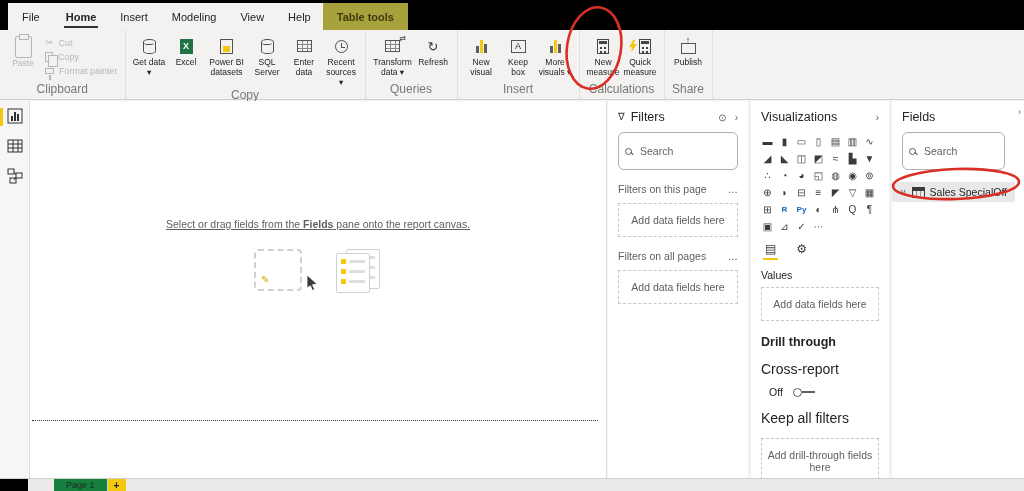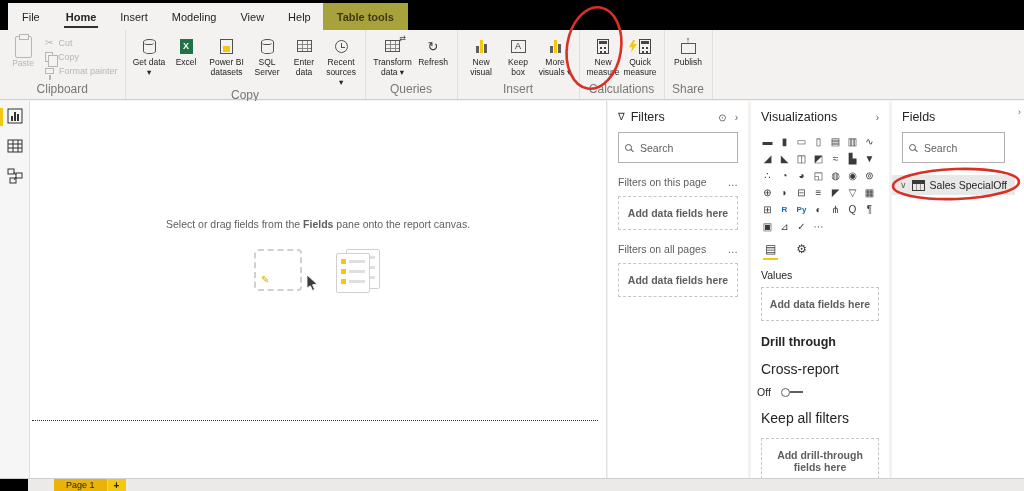--- a/index.html
+++ b/index.html
@@ -71,87 +71,87 @@
 
   
   .viewbar{position:absolute;left:0;top:101px;width:30px;bottom:13px;background:#f6f6f6;border-right:1px solid #e1dfdd;}
   .view-ind{position:absolute;left:0;top:7px;width:3px;height:18px;background:#f2c811;}
   .vicon{display:flex;justify-content:center;padding:7px 0;cursor:default;}
 
   
   .canvas{position:absolute;left:30px;top:101px;width:577px;bottom:13px;background:#fff;border-right:1px solid #e1dfdd;}
   .canvas-msg{position:absolute;left:0;right:0;top:110px;text-align:center;}
   .canvas-title{font-size:13.5px;font-weight:bold;color:#252423;}
-  .canvas-sub{font-size:10.5px;color:#605e5c;margin-top:7px;}
+  .canvas-sub{font-size:10.5px;color:#605e5c;margin-top:7px;text-decoration:underline;}
   .illus{position:absolute;left:0;right:0;top:148px;height:52px;display:flex;justify-content:center;gap:10px;}
   .dash-box{width:48px;height:42px;border:2px dashed #d2d0ce;border-radius:4px;position:relative;}
   .pencil{position:absolute;left:5px;bottom:4px;font-size:10px;color:#d8a800;line-height:1;}
   .cursor-svg{position:relative;top:26px;left:-6px;}
   .cards{position:relative;width:46px;height:46px;}
   .fcard{position:absolute;width:34px;height:40px;background:#fff;border:1px solid #d2d0ce;border-radius:2px;padding:5px 4px;display:flex;flex-direction:column;gap:5px;}
   .fcard.back{left:10px;top:0;}
   .fcard.front{left:0;top:4px;}
   .frow{display:flex;align-items:center;gap:3px;}
   .chk{width:5px;height:5px;background:#f2c811;flex:none;}
   .ln{height:3px;background:#e1dfdd;flex:1;}
   .page-edge{position:absolute;left:2px;right:8px;top:319px;border-top:1px dotted #323130;}
 
   
   .pane{position:absolute;top:101px;bottom:13px;background:#fff;}
   .pane-header{display:flex;align-items:center;padding:9px 10px 6px;font-size:12.5px;color:#252423;}
   .pane-header .sp{flex:1;}
   .hdr-ic{font-size:10px;color:#605e5c;margin-left:8px;cursor:default;}
-  .searchbox{margin:2px 10px 0;border:1px solid #b3b0ad;border-radius:0;height:31px;display:flex;align-items:center;padding:0 6px;background:#fff;}
+  .searchbox{margin:2px 10px 0;border:1px solid #b3b0ad;border-radius:6px;height:38px;display:flex;align-items:center;padding:0 6px;background:#fff;}
   .searchbox input{border:none;outline:none;font-size:10.5px;color:#252423;width:100%;background:transparent;}
   .searchbox input::placeholder{color:#605e5c;}
   .mag{width:7px;height:7px;border:1.2px solid #605e5c;border-radius:50%;position:relative;flex:none;margin-right:6px;}
   .mag::after{content:"";position:absolute;width:4px;height:1.2px;background:#605e5c;transform:rotate(45deg);right:-3px;bottom:-1px;}
   .section-row{display:flex;align-items:center;padding:13px 10px 6px;font-size:10.5px;color:#605e5c;}
   .section-row .sp{flex:1;}
   .more-dots{color:#605e5c;cursor:default;}
   .addbox{margin:2px 10px 0;border:1px dashed #c8c6c4;background:#fff;text-align:center;
-    font-size:10.5px;color:#605e5c;padding:10px 4px;cursor:default;font-weight:bold;}
+    font-size:10.5px;color:#605e5c;padding:10px 4px;cursor:default;}
 
   .filters-pane{left:608px;width:140px;}
   .viz-pane{left:751px;width:138px;}
   .fields-pane{left:892px;width:123px;}
   .collapse-strip{position:absolute;right:0;top:101px;width:9px;bottom:13px;background:#fff;text-align:center;}
   .collapse-strip span{font-size:9px;color:#605e5c;}
 
   
   .viz-grid{display:flex;flex-wrap:wrap;gap:2px;padding:4px 9px 2px;}
   .vizic{width:15px;height:15px;font-size:10px;line-height:15px;text-align:center;color:#3b3a39;overflow:hidden;cursor:default;}
   .vizic[data-name="r-script-icon"],.vizic[data-name="python-script-icon"]{color:#0f6cbd;font-size:8px;font-weight:bold;}
   .vizic[data-name="more-options-icon"]{color:#605e5c;}
   .subtabs{display:flex;gap:20px;padding:6px 14px 2px;}
   .subtab{font-size:12px;color:#3b3a39;position:relative;padding-bottom:4px;cursor:default;}
   .subtab.active::after{content:"";position:absolute;left:-2px;right:-2px;bottom:0;height:2px;background:#f2c811;}
   .values-label{font-size:10.5px;color:#252423;padding:7px 10px 4px;}
   .drill-heading{font-size:12.5px;color:#252423;font-weight:bold;padding:14px 10px 0;}
   .toggle-label{font-size:14px;color:#252423;padding:12px 10px 0;}
-  .toggle-row{display:flex;align-items:center;padding:9px 6px 0;font-size:10.5px;color:#252423;}
+  .toggle-row{display:flex;align-items:center;padding:9px 18px 0;font-size:10.5px;color:#252423;}
   .tg{display:inline-flex;align-items:center;margin-left:10px;cursor:default;}
   .tg .bar{width:13px;height:2px;background:#605e5c;display:block;}
   .tg .knob{width:9px;height:9px;border:1.5px solid #605e5c;border-radius:50%;background:#fff;display:block;}
   .tg.on .knob{background:#252423;border-color:#252423;}
   .drill-addbox{margin-top:12px;}
 
   
   .field-item{display:flex;align-items:center;gap:5px;margin-top:12px;padding:4px 8px;background:#e8e8e8;cursor:default;}
   .field-item .chev{font-size:9px;color:#605e5c;}
   .tblic{width:13px;height:11px;border:1px solid #3b3a39;position:relative;flex:none;
     background-image:linear-gradient(90deg,transparent 3.5px,#9b9a99 3.5px,#9b9a99 4.5px,transparent 4.5px,transparent 7.5px,#9b9a99 7.5px,#9b9a99 8.5px,transparent 8.5px);}
   .tblic::before{content:"";position:absolute;top:0;left:0;right:0;height:3px;background:#3b3a39;}
   .field-name{font-size:10.5px;color:#252423;white-space:nowrap;overflow:hidden;}
 
   
   .pagebar{position:absolute;left:0;right:0;bottom:0;height:13px;background:#eceae8;border-top:1px solid #d1cfcd;display:flex;align-items:stretch;}
   .pb-corner{width:28px;background:#000;}
   .pb-spacer{width:26px;}
-  .page-tab{display:flex;align-items:center;padding:0 12px;background:#eab308;font-size:9px;color:#252423;border-right:1px solid #d1cfcd;cursor:default;}
+  .page-tab{display:flex;align-items:center;padding:0 12px;background:#15803d;font-size:9px;color:#252423;border-right:1px solid #d1cfcd;cursor:default;}
   .add-page{width:18px;display:flex;align-items:center;justify-content:center;background:#f2c811;color:#252423;font-size:10px;font-weight:bold;cursor:default;}
 
   
   .annot{position:absolute;left:0;top:0;width:1024px;height:491px;pointer-events:none;z-index:60;}
 </style>
 </head>
 <body>
 
 <div class="topstrip" data-name="window-top-strip"></div>
 <div class="menu" data-name="menu-bar">

